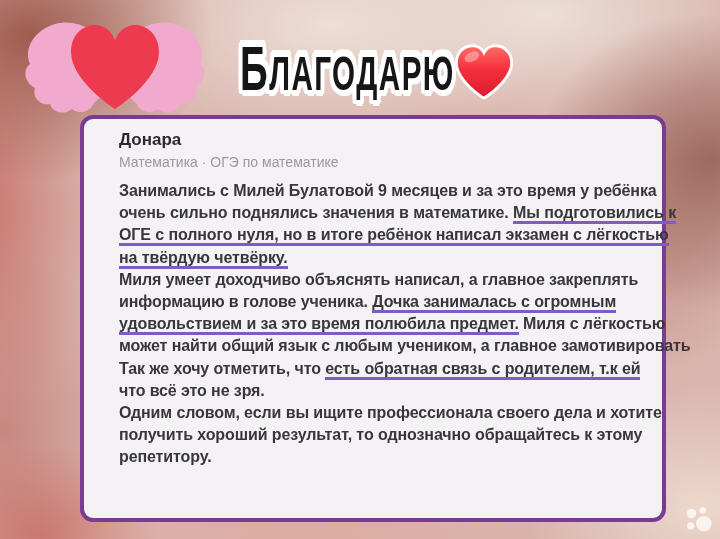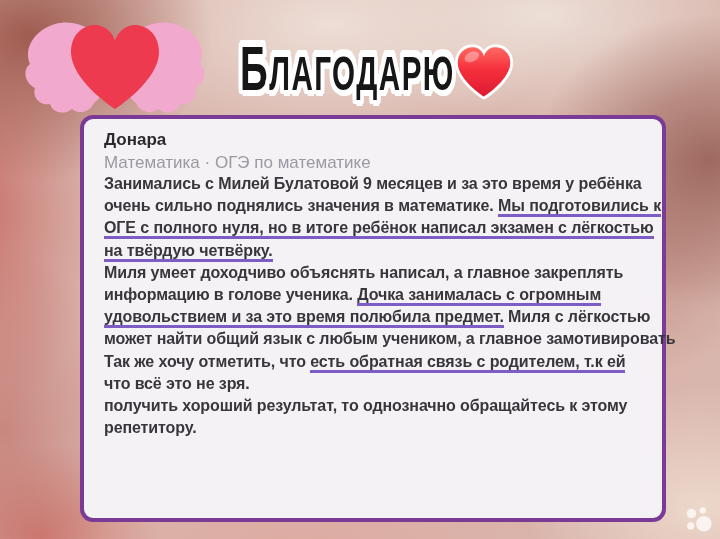--- a/index.html
+++ b/index.html
@@ -39,24 +39,24 @@
       -3px -5px 0 #fff, 3px 5px 0 #fff, 5px 3px 0 #fff, -5px -3px 0 #fff,
       -5px 3px 0 #fff, 3px -5px 0 #fff;
   }
   .sticker-text::first-letter{font-size:52px;}
   .sticker-heart{position:absolute;left:212px;top:4px;width:64px;height:62px;}
   
   .card{
     position:absolute;left:80px;top:115px;width:586px;height:407px;box-sizing:border-box;
     background:var(--card-bg);
     border:4px solid var(--card-border);border-radius:13px;
-    padding:9px 14px 10px 20px;
+    padding:9px 14px 10px 35px;
   }
   .author{font-size:17px;font-weight:600;color:var(--author);line-height:24px;}
-  .subject{font-size:17px;color:var(--text-secondary);line-height:21px;}
+  .subject{font-size:14px;color:var(--text-secondary);line-height:21px;margin-bottom:7px;}
   .review-text{font-size:16px;color:var(--text-primary);letter-spacing:-.1px;font-weight:bold;}
   .review-text .line{white-space:nowrap;line-height:22.2px;height:22.2px;}
   .review-text .u{border-bottom:3.5px solid var(--underline);}
   
   .watermark{
     position:absolute;right:5px;bottom:4px;display:flex;align-items:center;gap:3px;
     opacity:.8;z-index:5;
   }
   .watermark .brand{
     font-size:27px;font-weight:bold;color:rgba(255,255,255,.92);
@@ -98,20 +98,21 @@
       <div class="line"><span>Занимались с Милей Булатовой 9 месяцев и за это время у ребёнка</span></div>
       <div class="line"><span>очень сильно поднялись значения в математике. </span><span class="u">Мы подготовились к</span></div>
       <div class="line"><span class="u">ОГЕ с полного нуля, но в итоге ребёнок написал экзамен с лёгкостью</span></div>
       <div class="line"><span class="u">на твёрдую четвёрку.</span></div>
       <div class="line"><span>Миля умеет доходчиво объяснять написал, а главное закреплять</span></div>
       <div class="line"><span>информацию в голове ученика. </span><span class="u">Дочка занималась с огромным</span></div>
       <div class="line"><span class="u">удовольствием и за это время полюбила предмет.</span><span> Миля с лёгкостью</span></div>
       <div class="line"><span>может найти общий язык с любым учеником, а главное замотивировать</span></div>
       <div class="line"><span>Так же хочу отметить, что </span><span class="u">есть обратная связь с родителем, т.к ей</span></div>
       <div class="line"><span>что всё это не зря.</span></div>
+      <div class="line"><span>Одним словом, если вы ищите профессионала своего дела и хотите</span></div>
       <div class="line"><span>получить хороший результат, то однозначно обращайтесь к этому</span></div>
       <div class="line"><span>репетитору.</span></div>
     </div>
 </div>
 
 <div class="watermark">
   <svg width="32" height="30" viewBox="0 0 28 28" aria-hidden="true">
     <g fill="rgba(255,255,255,.92)">
       <circle cx="7" cy="8" r="4.4"></circle>
       <circle cx="17.5" cy="5" r="3"></circle>

